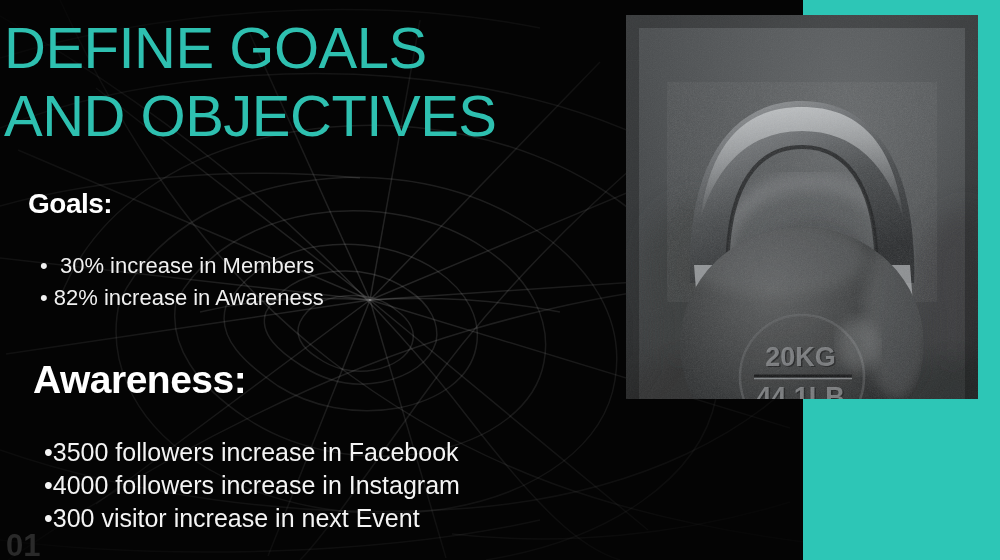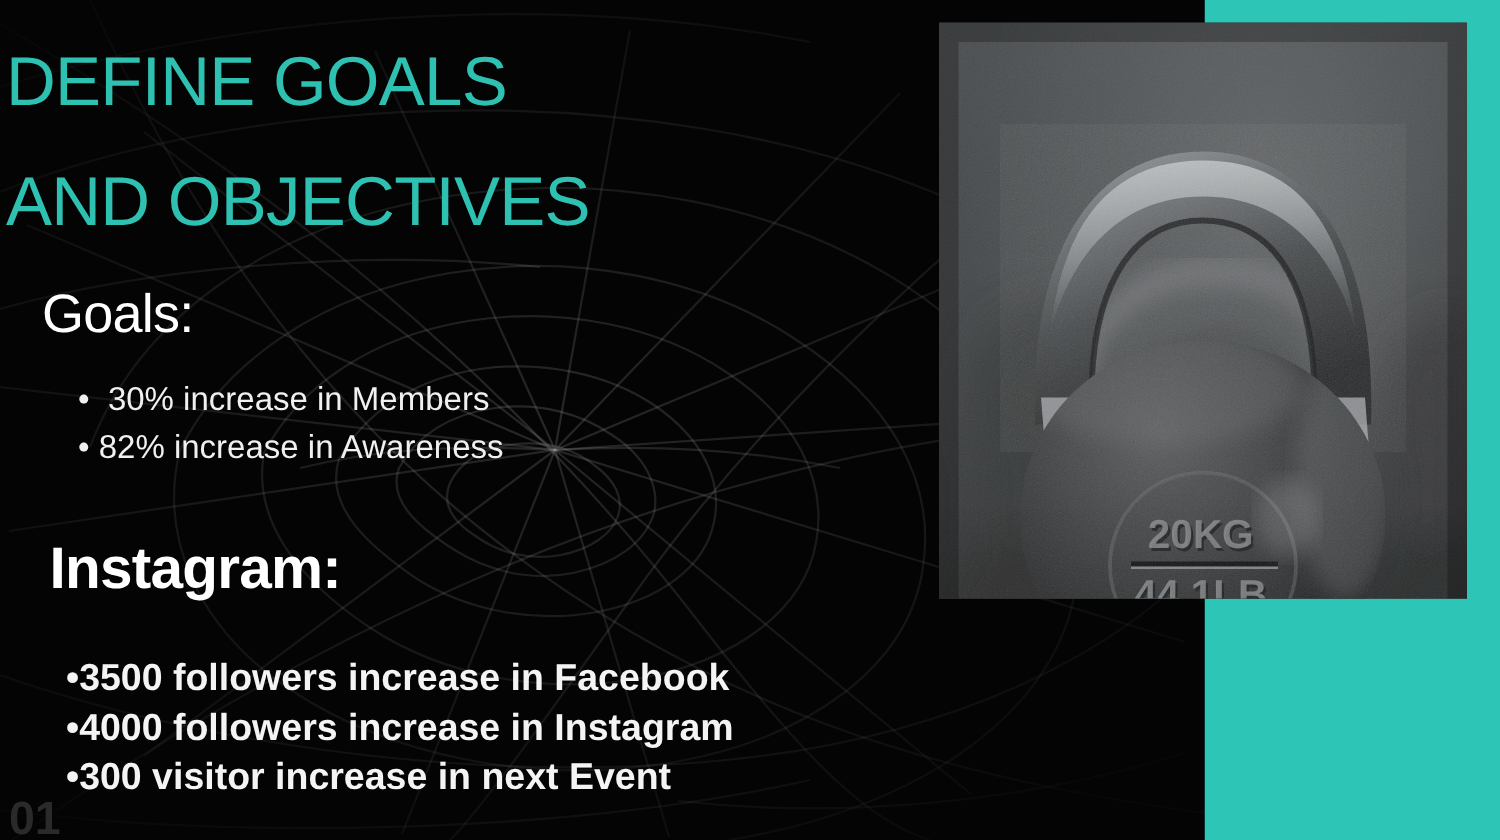--- a/index.html
+++ b/index.html
@@ -25,45 +25,45 @@
   .photo {
     position:absolute; left:626px; top:15px; width:352px; height:384px;
     overflow:hidden; background:#3a3c3d;
   }
   .photo svg { display:block; }
 
   
   .title {
     position:absolute; left:4px; top:14px; width:620px;
     color:#2ec0b0;
-    font-size:46px;
-    line-height:80px;
+    font-size:58px;
+    line-height:68px;
     letter-spacing:-0.5px;
     font-weight:300;
     white-space:pre-line;
   }
 
   
   .goals-head {
     position:absolute; left:28px; top:188px;
-    color:#ffffff; font-size:36px; font-weight:normal; letter-spacing:-0.5px;
+    color:#ffffff; font-size:28px; font-weight:bold; letter-spacing:-0.5px;
   }
   .goals-list {
-    position:absolute; left:52px; top:250px; width:520px;
+    position:absolute; left:40px; top:250px; width:520px;
     color:#f0f0f0; font-size:22px; line-height:32px; font-weight:300;
   }
   .goals-list li { list-style:none; white-space:pre; }
 
   .obj-head {
     position:absolute; left:33px; top:358px;
     color:#ffffff; font-size:39px; font-weight:bold; letter-spacing:-0.5px;
   }
   .obj-list {
     position:absolute; left:44px; top:436px; width:560px;
-    color:#f4f4f4; font-size:25px; line-height:33px; font-weight:700;
+    color:#f4f4f4; font-size:25px; line-height:33px; font-weight:400;
   }
   .obj-list li { list-style:none; white-space:pre; }
 
   .page-num {
     position:absolute; left:6px; top:528px;
     color:#2a2a2a; font-size:31px; font-weight:bold; letter-spacing:0px;
   }
 </style>
 </head>
 <body>
@@ -309,21 +309,21 @@
 
   <div class="title">DEFINE GOALS
 AND OBJECTIVES</div>
 
   <div class="goals-head">Goals:</div>
   <ul class="goals-list">
     <li>•  30% increase in Members</li>
     <li>• 82% increase in Awareness</li>
   </ul>
 
-  <div class="obj-head">Instagram:</div>
+  <div class="obj-head">Awareness:</div>
   <ul class="obj-list">
     <li>•3500 followers increase in Facebook</li>
     <li>•4000 followers increase in Instagram</li>
     <li>•300 visitor increase in next Event</li>
   </ul>
 
   <div class="page-num">01</div>
 
 </div>
 

